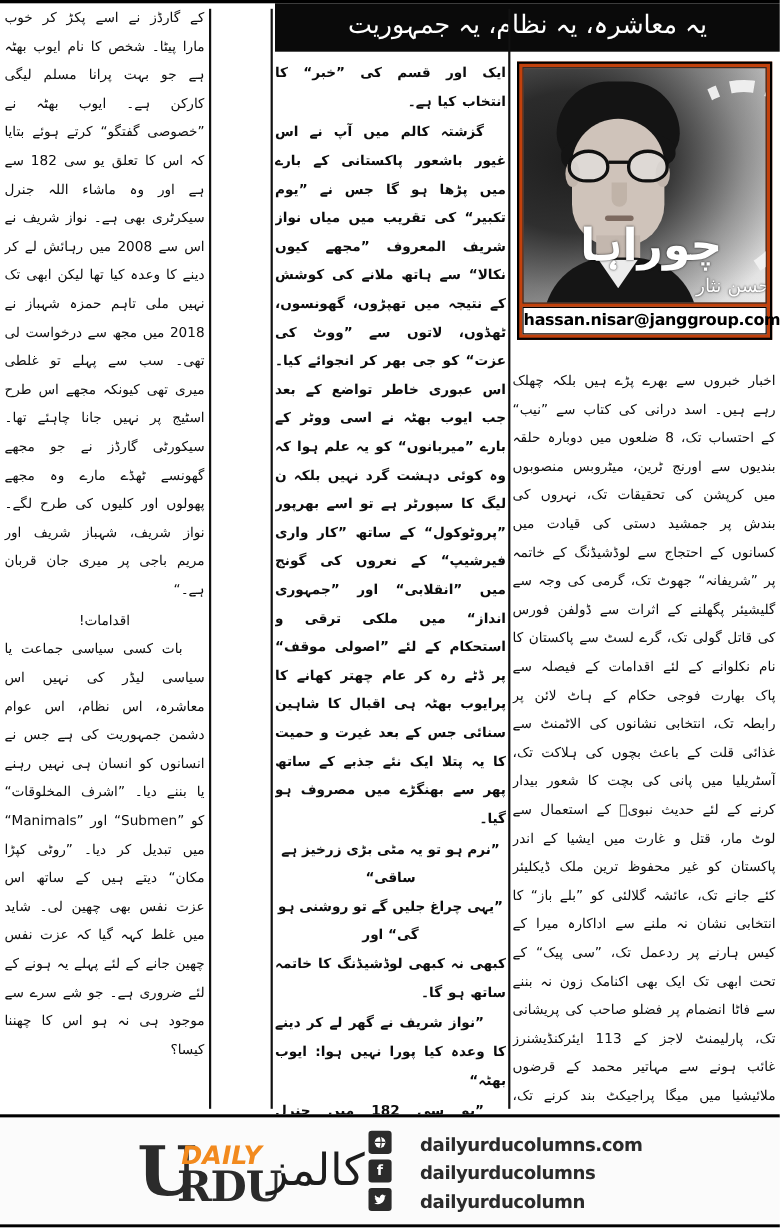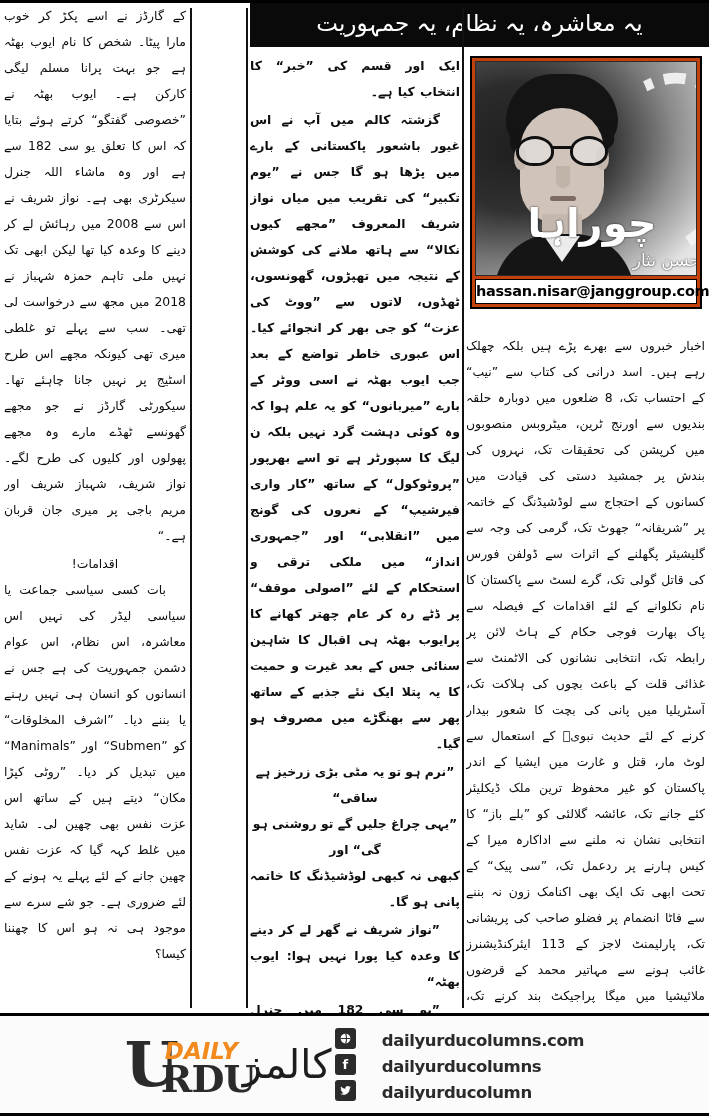--- a/index.html
+++ b/index.html
@@ -395,21 +395,21 @@
       <p class="verse">اقدامات!</p>
       <p class="para indent">بات کسی سیاسی جماعت یا سیاسی لیڈر کی نہیں اس معاشرہ، اس نظام، اس عوام دشمن جمہوریت کی ہے جس نے انسانوں کو انسان ہی نہیں رہنے یا بننے دیا۔ ”اشرف المخلوقات“ کو ”Submen“ اور ”Manimals“ میں تبدیل کر دیا۔ ”روٹی کپڑا مکان“ دیتے ہیں کے ساتھ اس عزت نفس بھی چھین لی۔ شاید میں غلط کہہ گیا کہ عزت نفس چھین جانے کے لئے پہلے یہ ہونے کے لئے ضروری ہے۔ جو شے سرے سے موجود ہی نہ ہو اس کا چھننا کیسا؟</p>
 
     </div>
 
     <div class="col col-mid">
       <p class="para">ایک اور قسم کی ”خبر“ کا انتخاب کیا ہے۔</p>
       <p class="para indent">گزشتہ کالم میں آپ نے اس غیور باشعور پاکستانی کے بارے میں پڑھا ہو گا جس نے ”یوم تکبیر“ کی تقریب میں میاں نواز شریف المعروف ”مجھے کیوں نکالا“ سے ہاتھ ملانے کی کوشش کے نتیجہ میں تھپڑوں، گھونسوں، ٹھڈوں، لاتوں سے ”ووٹ کی عزت“ کو جی بھر کر انجوائے کیا۔ اس عبوری خاطر تواضع کے بعد جب ایوب بھٹہ نے اسی ووٹر کے بارے ”میربانوں“ کو یہ علم ہوا کہ وہ کوئی دہشت گرد نہیں بلکہ ن لیگ کا سپورٹر ہے تو اسے بھرپور ”پروٹوکول“ کے ساتھ ”کار واری فیرشیپ“ کے نعروں کی گونج میں ”انقلابی“ اور ”جمہوری انداز“ میں ملکی ترقی و استحکام کے لئے ”اصولی موقف“ پر ڈٹے رہ کر عام چھتر کھانے کا پرایوب بھٹہ ہی اقبال کا شاہین سنائی جس کے بعد غیرت و حمیت کا یہ پتلا ایک نئے جذبے کے ساتھ پھر سے بھنگڑے میں مصروف ہو گیا۔</p>
       <p class="verse">”نرم ہو تو یہ مٹی بڑی زرخیز ہے ساقی“</p>
       <p class="verse">”یہی چراغ جلیں گے تو روشنی ہو گی“ اور</p>
-      <p class="para">کبھی نہ کبھی لوڈشیڈنگ کا خاتمہ پانی ہو گا۔</p>
+      <p class="para">کبھی نہ کبھی لوڈشیڈنگ کا خاتمہ ساتھ ہو گا۔</p>
       <p class="para indent">”نواز شریف نے گھر لے کر دینے کا وعدہ کیا پورا نہیں ہوا: ایوب بھٹہ“</p>
       <p class="para indent">”یو سی 182 میں جنرل سیکرٹری ہوں اور 1992 سے نواز شریف کے ساتھ ہوں“</p>
 
     </div>
 
     <div class="col col-right">
       <div style="height:280px"></div>
       <p class="para">اخبار خبروں سے بھرے پڑے ہیں بلکہ چھلک رہے ہیں۔ اسد درانی کی کتاب سے ”نیب“ کے احتساب تک، 8 ضلعوں میں دوبارہ حلقہ بندیوں سے اورنج ٹرین، میٹروبس منصوبوں میں کرپشن کی تحقیقات تک، نہروں کی بندش پر جمشید دستی کی قیادت میں کسانوں کے احتجاج سے لوڈشیڈنگ کے خاتمہ پر ”شریفانہ“ جھوٹ تک، گرمی کی وجہ سے گلیشیئر پگھلنے کے اثرات سے ڈولفن فورس کی قاتل گولی تک، گرے لسٹ سے پاکستان کا نام نکلوانے کے لئے اقدامات کے فیصلہ سے پاک بھارت فوجی حکام کے ہاٹ لائن پر رابطہ تک، انتخابی نشانوں کی الاٹمنٹ سے غذائی قلت کے باعث بچوں کی ہلاکت تک، آسٹریلیا میں پانی کی بچت کا شعور بیدار کرنے کے لئے حدیث نبویؐ کے استعمال سے لوٹ مار، قتل و غارت میں ایشیا کے اندر پاکستان کو غیر محفوظ ترین ملک ڈیکلیئر کئے جانے تک، عائشہ گلالئی کو ”بلے باز“ کا انتخابی نشان نہ ملنے سے اداکارہ میرا کے کیس ہارنے پر ردعمل تک، ”سی پیک“ کے تحت ابھی تک ایک بھی اکنامک زون نہ بننے سے فاٹا انضمام پر فضلو صاحب کی پریشانی تک، پارلیمنٹ لاجز کے 113 ایئرکنڈیشنرز غائب ہونے سے مہاتیر محمد کے قرضوں ملائیشیا میں میگا پراجیکٹ بند کرنے تک، ایٹمی دھماکوں کے پیچھے افواج پاکستان کے کردار سے اس 1230 سالہ بزرگ درخت تک جو اب بھی مسلسل بڑھ رہا ہے..... خبریں ہی خبریں ہیں جو ختم ہوئے نہ کالم نہیں، لے دے کے لیکن میں نے آج</p>
     </div>
   </div>

